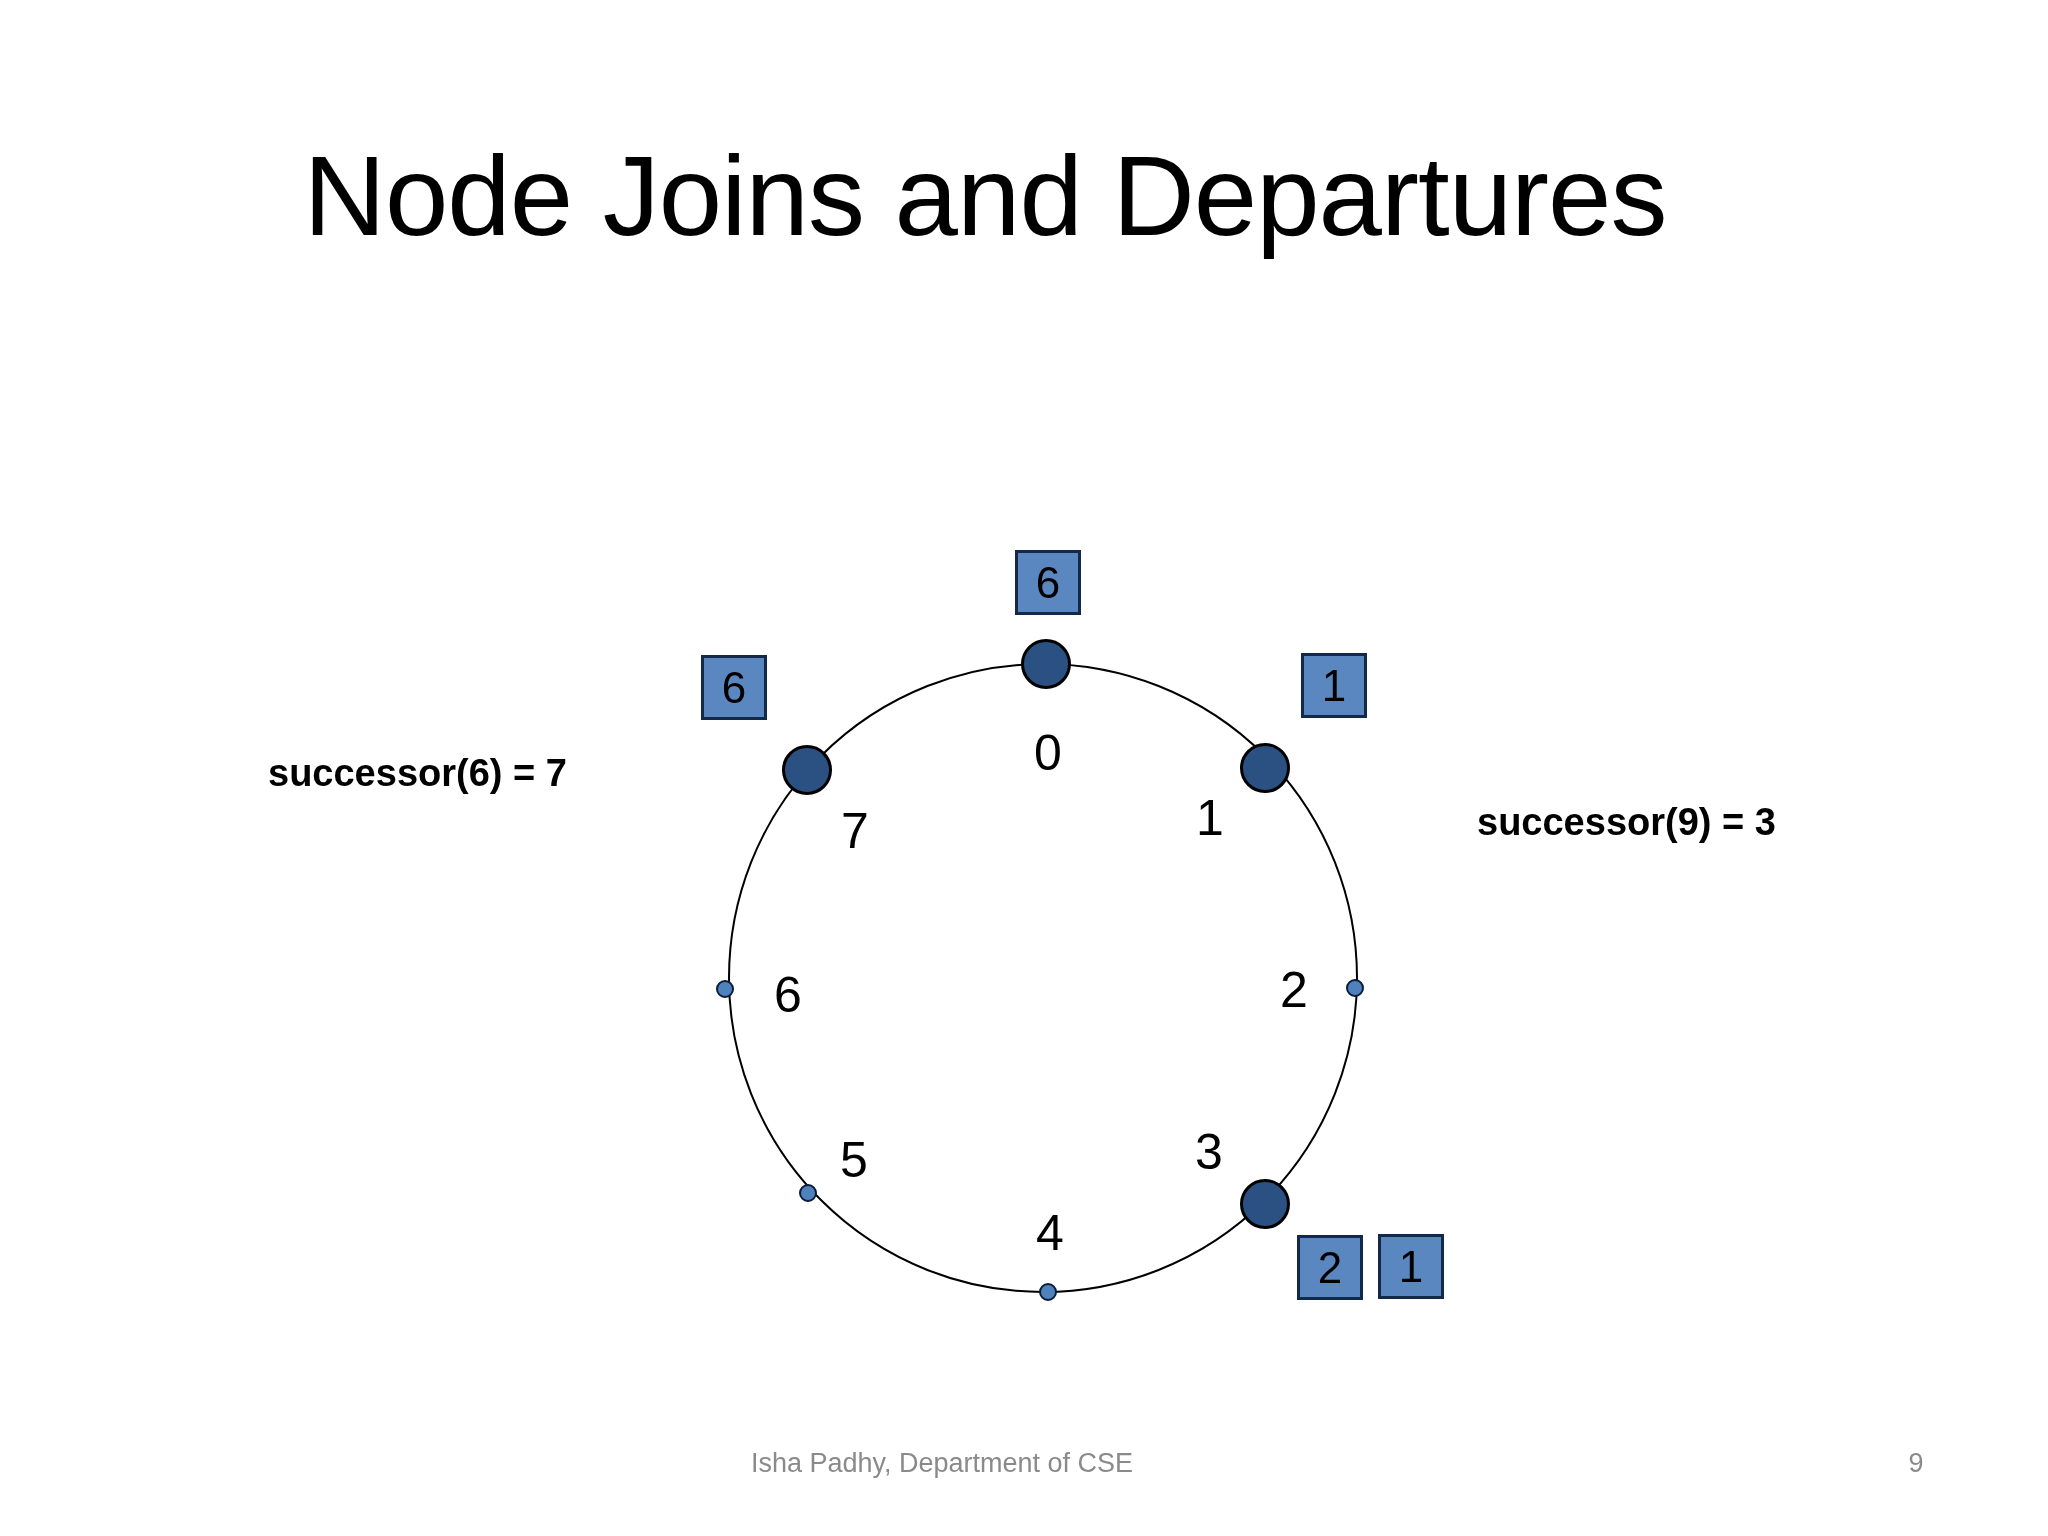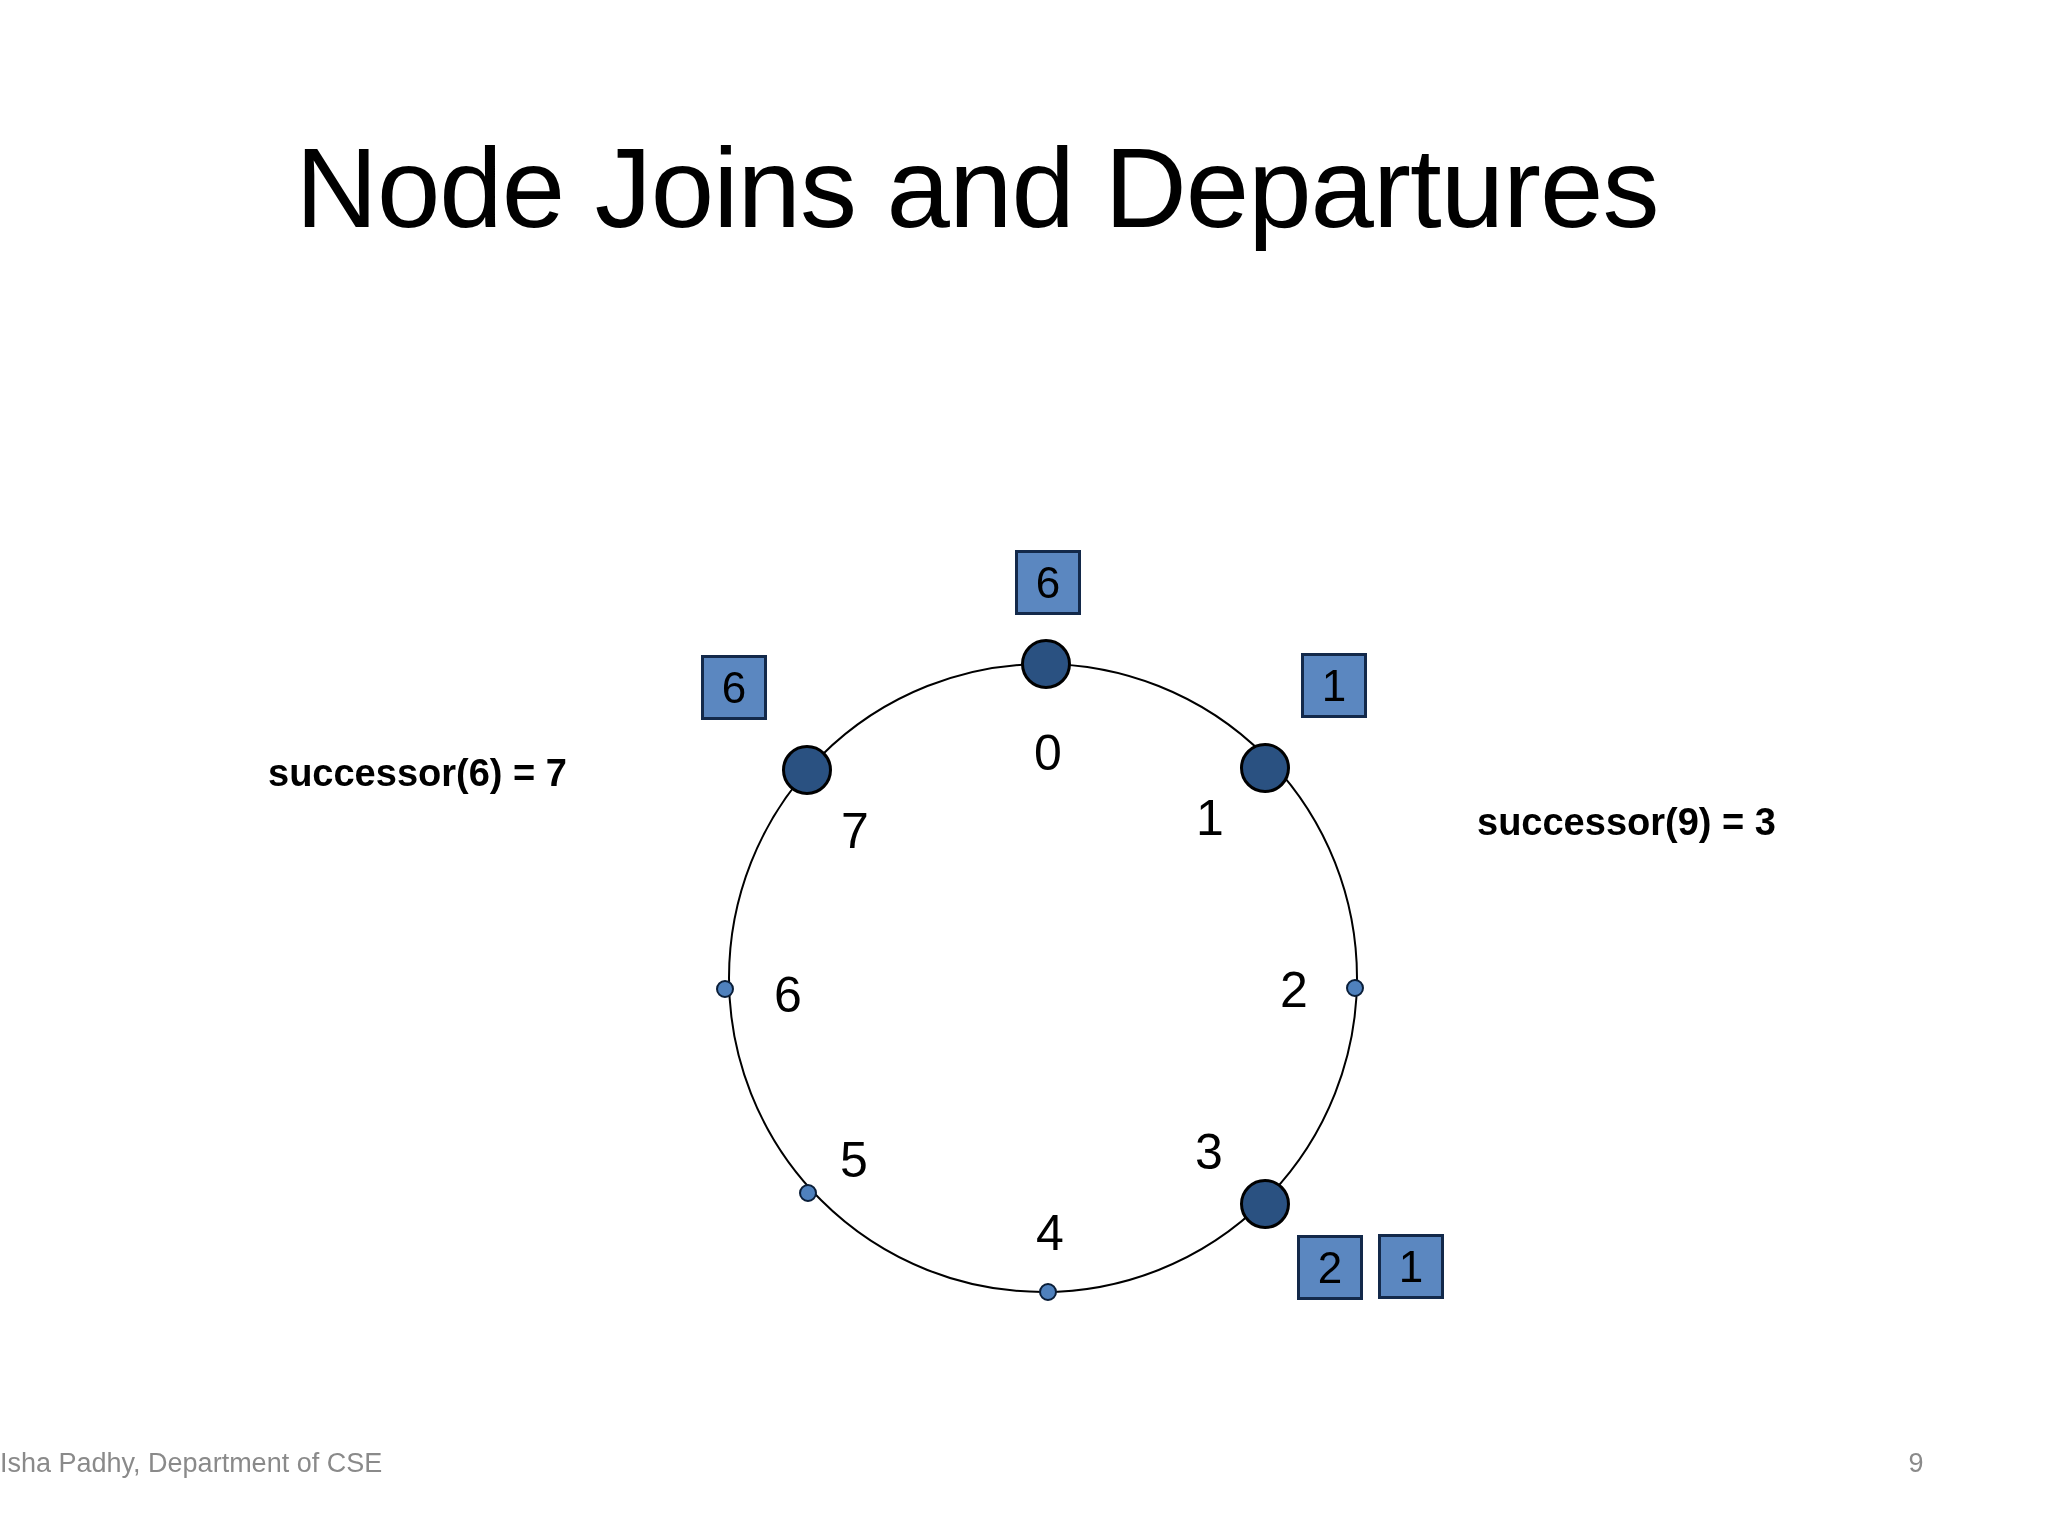--- a/index.html
+++ b/index.html
@@ -3,21 +3,21 @@
 <meta charset="utf-8">
 <style>
   html,body{margin:0;padding:0;}
   body{
     width:2048px;height:1536px;position:relative;overflow:hidden;
     background:var(--bg,#ffffff);
     font-family:"Liberation Sans", sans-serif;
   }
   .slide{position:absolute;inset:0;}
   .slide-title{
-    position:absolute;top:131px;left:0;width:1954px;margin:0;
+    position:absolute;top:131px;left:0;width:1954px;margin:8px;
     text-align:center;font-size:114px;font-weight:400;line-height:1;
     color:var(--title-text,#000);letter-spacing:-1px;
   }
   .diagram{position:absolute;inset:0;}
   .ring{
     position:absolute;border:2px solid var(--ring-stroke,#000);
     border-radius:50%;box-sizing:border-box;background:transparent;
   }
   .node{
     position:absolute;width:50px;height:50px;box-sizing:border-box;
@@ -40,21 +40,21 @@
     border:3px solid var(--key-stroke,#13294a);
     background:var(--key-fill,#5b87c0);
     display:flex;align-items:center;justify-content:center;
     font-size:44px;color:var(--label-text,#000);line-height:1;
   }
   .annotation{
     position:absolute;font-weight:bold;font-size:38px;line-height:1.15;
     color:var(--annotation-text,#000);white-space:nowrap;
   }
   .footer-credit{
-    position:absolute;top:1449px;left:0;width:1884px;text-align:left;
+    position:absolute;top:1449px;left:0;width:1884px;text-align:center;
     font-size:27px;color:var(--footer-text,#8a8a8a);line-height:1.1;
   }
   .page-number{
     position:absolute;top:1449px;left:1886px;width:60px;text-align:center;
     font-size:27px;color:var(--footer-text,#8a8a8a);line-height:1.1;
   }
 </style>
 </head>
 <body style="--bg: #ffffff; --title-text: #000000; --label-text: #000000; --annotation-text: #000000; --footer-text: #8a8a8a; --ring-stroke: #000000; --node-fill: #2a5181; --node-stroke: #000000; --dot-fill: #4f81bd; --dot-stroke: #0a1e38; --key-fill: #5b87c0; --key-stroke: #13294a;">
 

